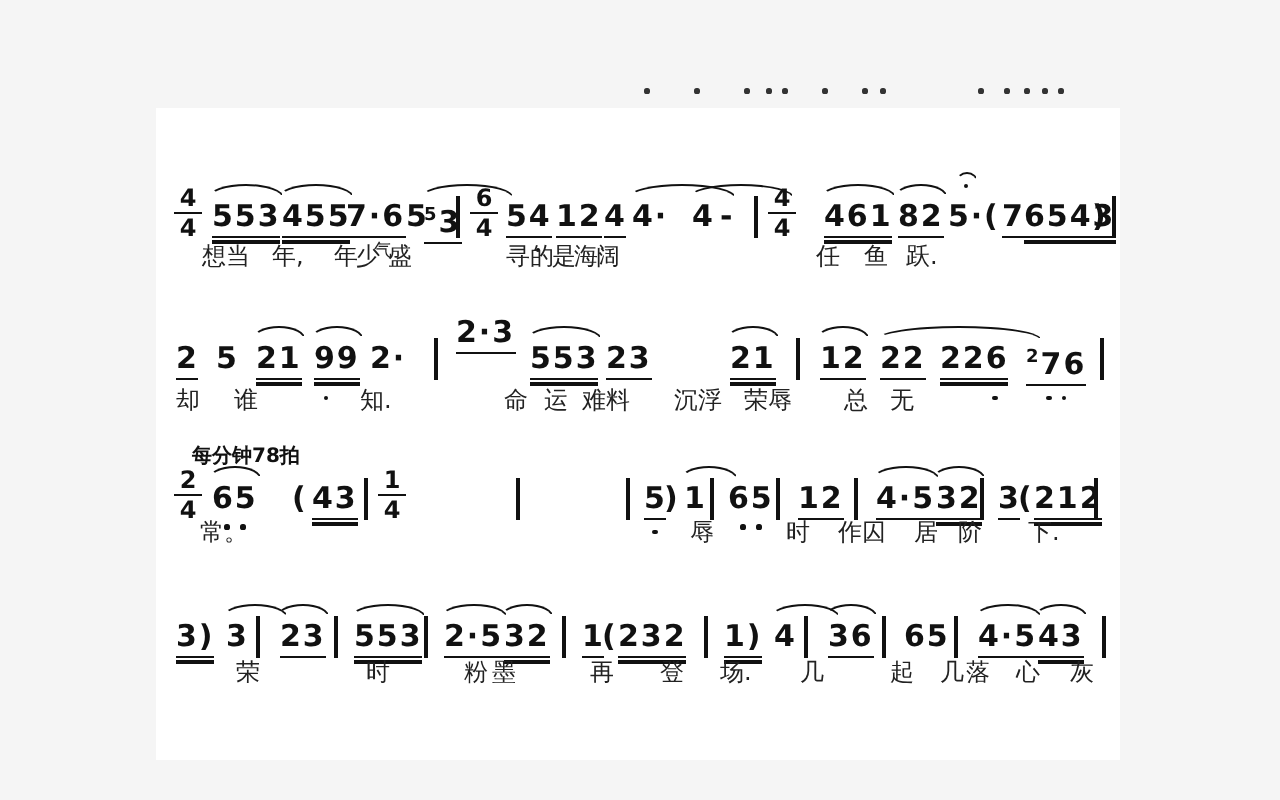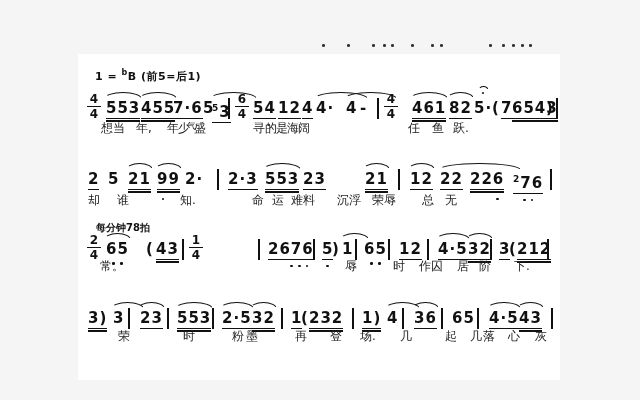--- a/index.html
+++ b/index.html
@@ -29,21 +29,20 @@
   .ferm .farc { margin:0 auto; width:11px; height:5px; border:1.6px solid transparent; border-top-color:var(--ink); border-radius:50% 50% 0 0 / 100% 100% 0 0; }
   .ferm .fdot { width:2.6px; height:2.6px; border-radius:50%; background:var(--ink); margin:0.5px auto 0; }
   .lyr { position:absolute; font-size:12px; line-height:13px; color:var(--lyric); white-space:nowrap; }
   .lyr.sm { font-size:9px; margin-top:-2px; }
 </style>
 </head>
 <body>
 
 <div id="canvas">
   <div id="panel"></div>
-  <div class="keysig"><span>1 = </span><sup>b</sup><span>B (前5=后1)</span></div>
   <div class="tempo">每分钟78拍</div>
 <div class="topdot" style="left: 322px; top: 44px;"></div>
     <div class="topdot" style="left: 347px; top: 44px;"></div>
     <div class="topdot" style="left: 372px; top: 44px;"></div>
     <div class="topdot" style="left: 383px; top: 44px;"></div>
     <div class="topdot" style="left: 391px; top: 44px;"></div>
     <div class="topdot" style="left: 411px; top: 44px;"></div>
     <div class="topdot" style="left: 431px; top: 44px;"></div>
     <div class="topdot" style="left: 440px; top: 44px;"></div>
     <div class="topdot" style="left: 489px; top: 44px;"></div>
@@ -182,21 +181,21 @@
       <div class="slur" style="left: -2px; right: -2px;"></div>
       <div class="digits">99</div>
       <div class="ul"></div>
       <div class="ul"></div>
       <div class="dotrow left"><span class="odot"></span></div>
     </div>
     <div class="tok note" style="left: 185px; top: 171px;">
       <div class="digits">2·</div>
     </div>
     <div class="bar" style="left: 217px; top: 169px;"></div>
-    <div class="tok note" style="left: 228px; top: 171px;">
+    <div class="tok note" style="left: 228px; top: 158px;">
       <div class="digits">2·3</div>
       <div class="ul"></div>
     </div>
     <div class="tok note" style="left: 265px; top: 171px;">
       <div class="slur" style="left: -2px; right: -2px;"></div>
       <div class="digits">553</div>
       <div class="ul"></div>
       <div class="ul"></div>
     </div>
     <div class="tok note" style="left: 303px; top: 171px;">
@@ -263,25 +262,20 @@
       <div class="ul"></div>
       <div class="ul"></div>
     </div>
     <div class="bar" style="left: 182px; top: 239px;"></div>
     <div class="ts" style="left: 188px; top: 234px;">
       <div>1</div>
       <div class="fbar"></div>
       <div>4</div>
     </div>
     <div class="bar" style="left: 258px; top: 239px;"></div>
-    <div class="tok note" style="left: 268px; top: 241px;">
-      <div class="digits">2676</div>
-      <div class="ul"></div>
-      <div class="dotrow right"><span class="odot"></span><span class="odot"></span><span class="odot"></span></div>
-    </div>
     <div class="bar" style="left: 313px; top: 239px;"></div>
     <div class="tok note" style="left: 322px; top: 241px;">
       <div class="digits">5</div>
       <div class="ul"></div>
       <div class="dotrow"><span class="odot"></span></div>
     </div>
     <div class="tok note" style="left: 332px; top: 241px;">
       <div class="digits">)</div>
     </div>
     <div class="tok note" style="left: 342px; top: 241px;">

